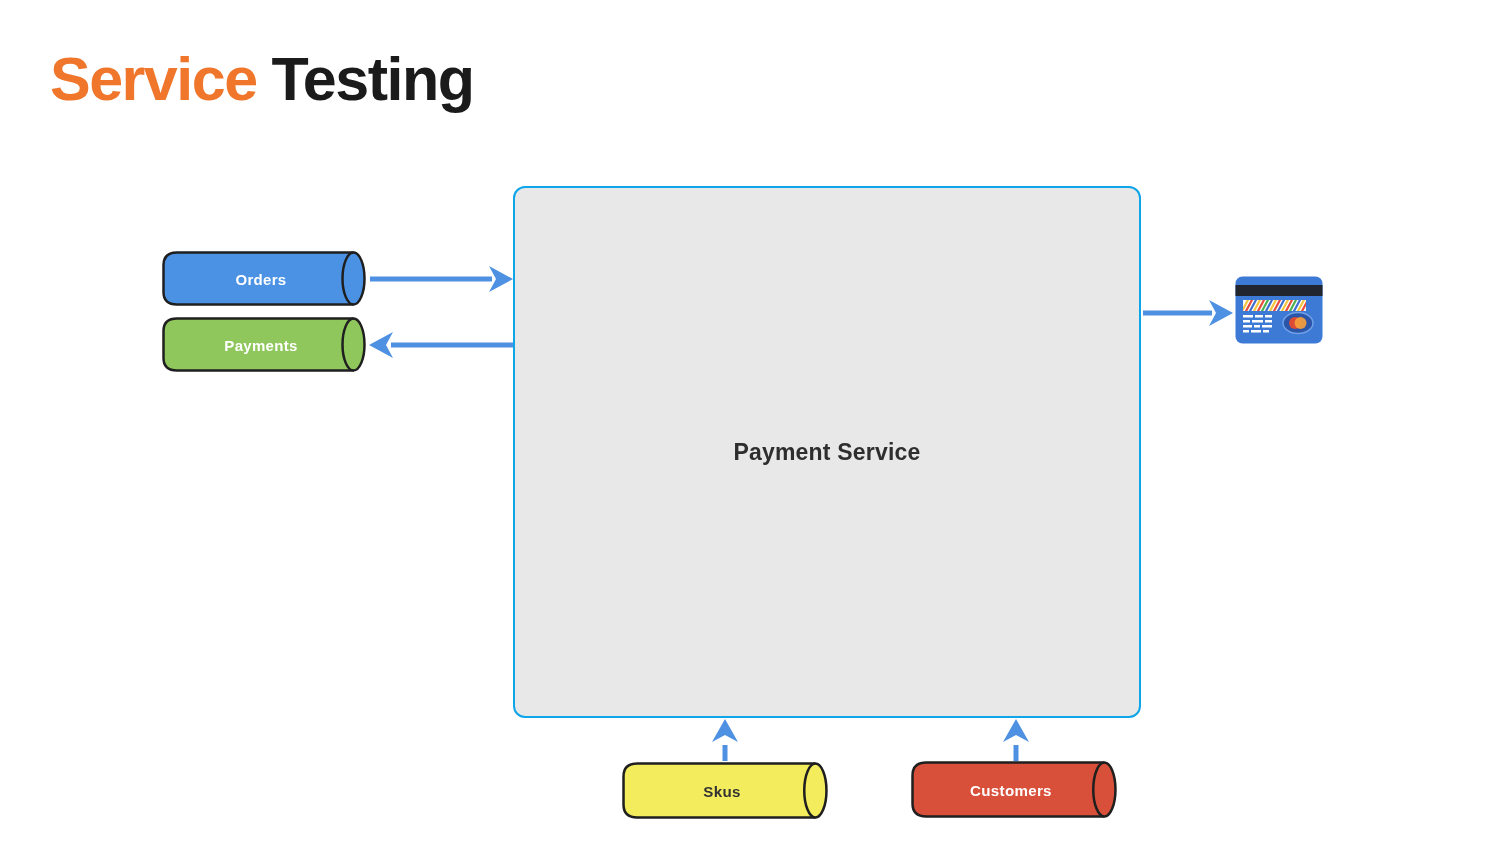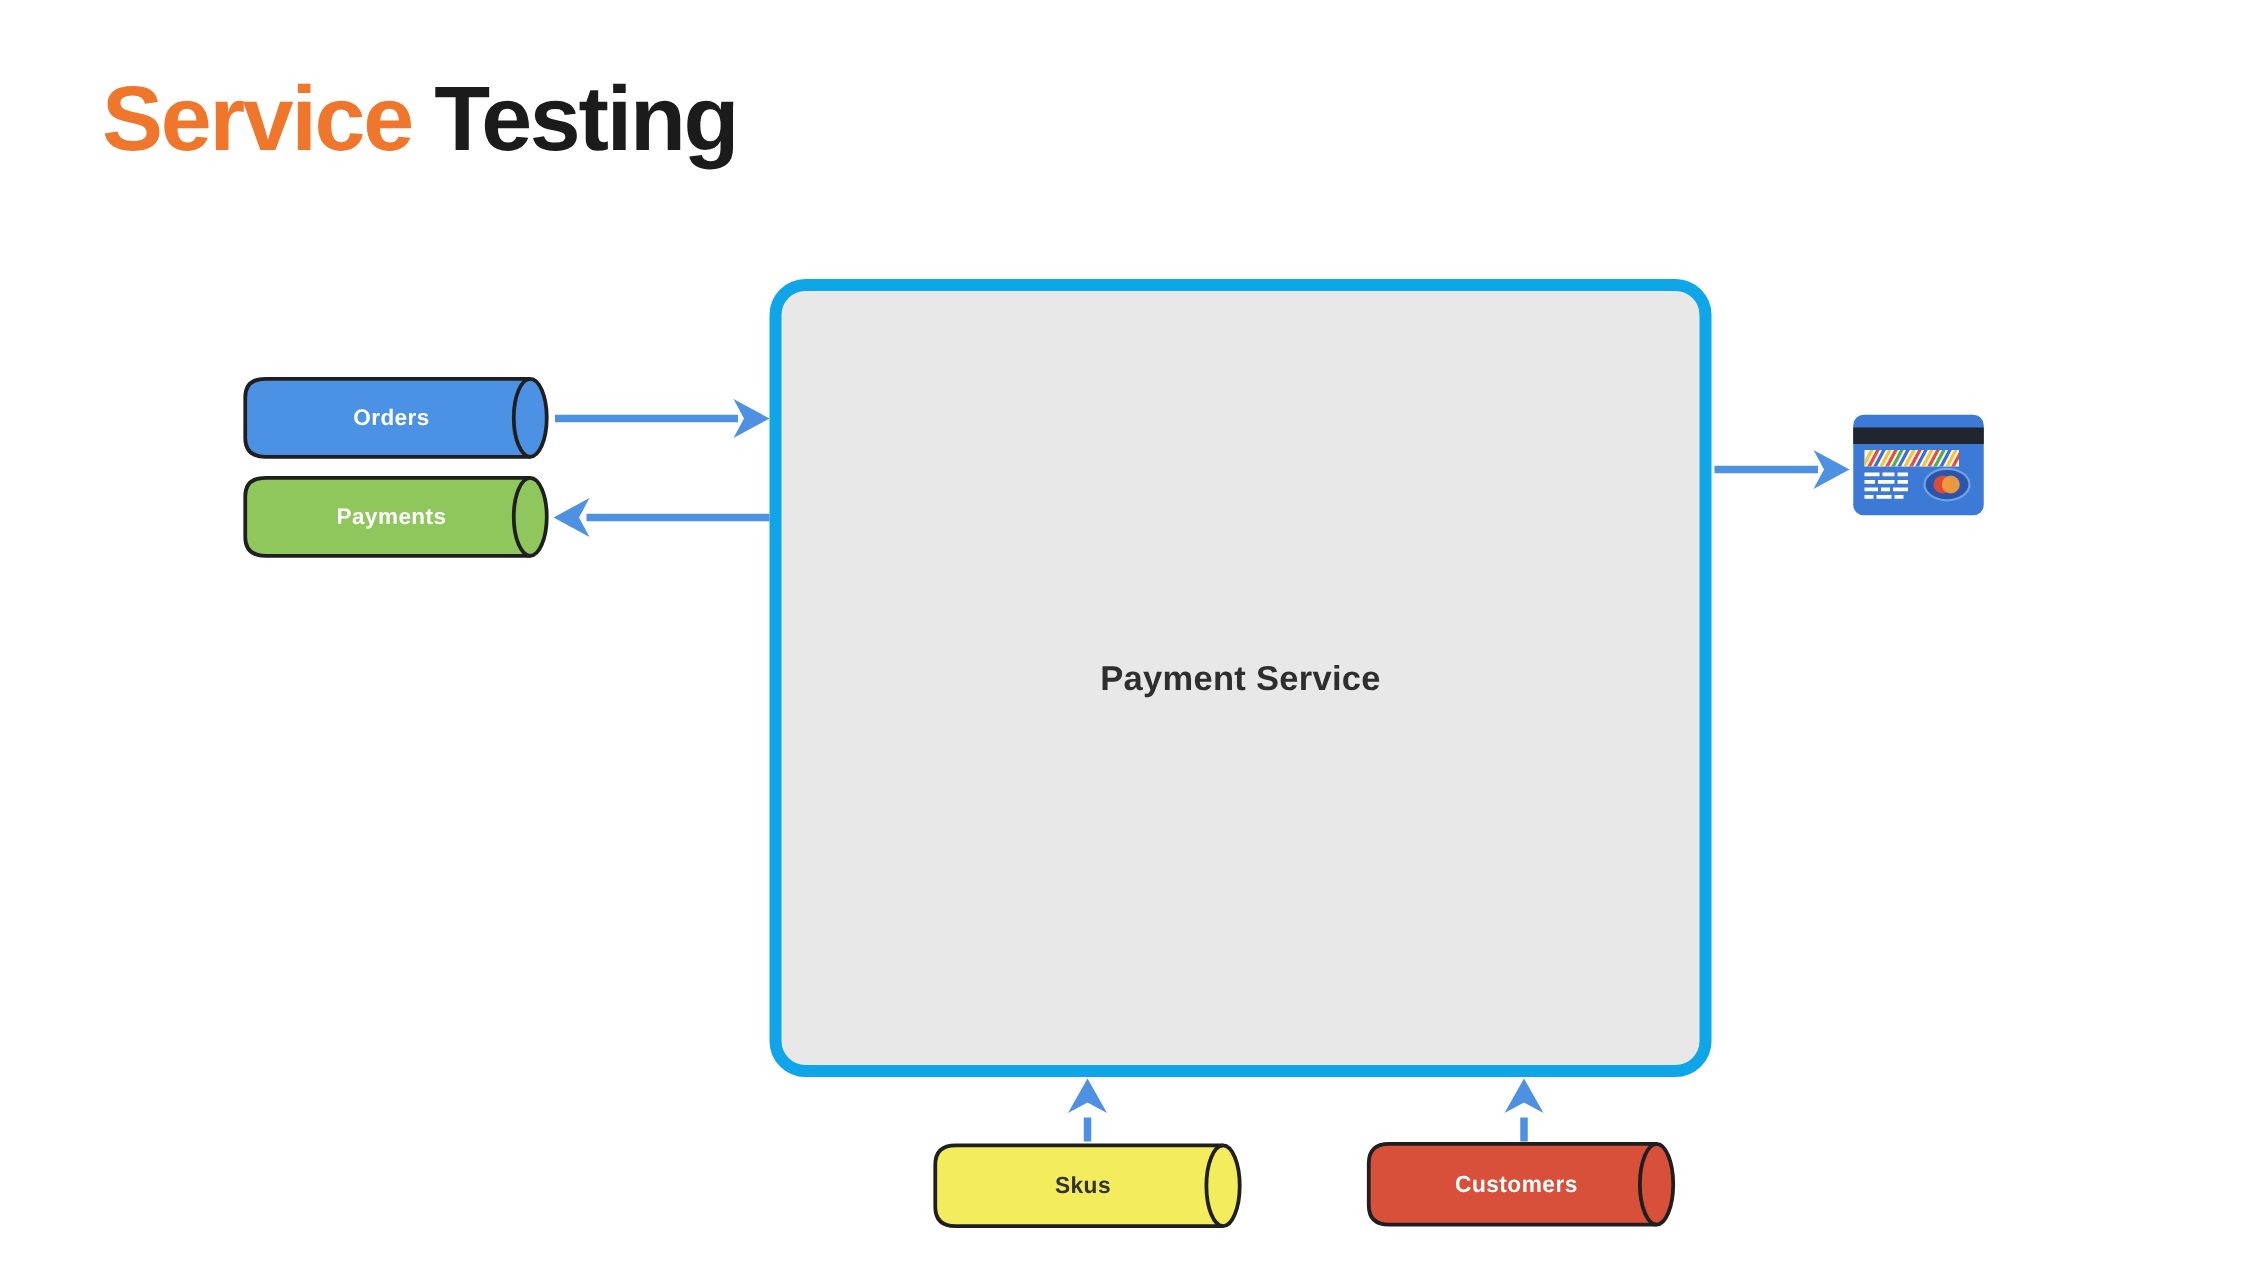--- a/index.html
+++ b/index.html
@@ -7,21 +7,21 @@
   .canvas {
     position: relative;
     width: 1500px;
     height: 844px;
     background: #ffffff;
     overflow: hidden;
     font-family: "Liberation Sans", sans-serif;
   }
   .title {
     position: absolute;
-    left: 68px;
+    left: 50px;
     top: 44px;
     font-size: 61px;
     font-weight: 800;
     letter-spacing: -1.5px;
     white-space: nowrap;
   }
   .title .accent { color: #F0762B; margin-right: 15px; }
   .title .rest   { color: #1B1B1B; }
 
   .layer {
@@ -32,22 +32,22 @@
   }
   .conn-line { stroke-width: 5; fill: none; }
 
   .service-box {
     position: absolute;
     left: 513px;
     top: 186px;
     width: 628px;
     height: 532px;
     background: #E8E8E8;
-    border: 8px solid #0ea5e9;
-    border-radius: 24px;
+    border: 2px solid #0ea5e9;
+    border-radius: 12px;
     display: flex;
     align-items: center;
     justify-content: center;
   }
   .service-box .label {
     font-size: 23px;
     font-weight: 700;
     color: #2E2E2E;
     letter-spacing: 0.2px;
   }

